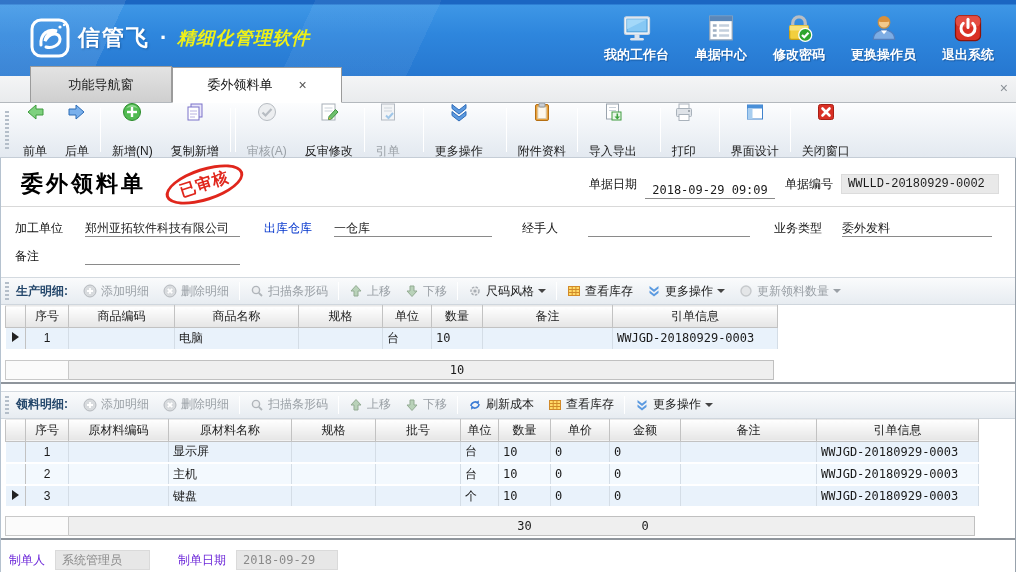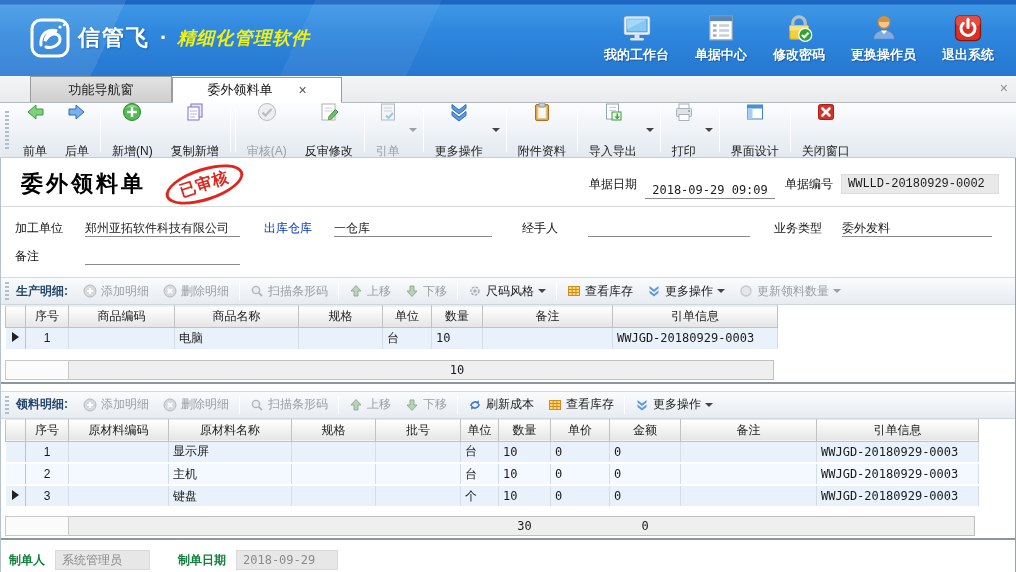--- a/index.html
+++ b/index.html
@@ -15,30 +15,30 @@
   .brand-name { color:#fff; font-size:22px; font-weight:bold; letter-spacing:2px; text-shadow:1px 1px 2px rgba(0,40,90,.35); }
   .brand-sep { color:#fff; font-size:22px; font-weight:bold; margin:0 2px; }
   .brand-tag { color:#eef018; font-size:18px; font-weight:bold; font-style:italic; letter-spacing:1px; }
   .topnav { display:flex; align-items:flex-end; gap:26px; margin-right:22px; z-index:1; }
   .topnav-item { display:flex; flex-direction:column; align-items:center; gap:3px; cursor:pointer; }
   .topnav-item .nicon { width:30px; height:30px; }
   .topnav-item .nlabel { color:#fff; font-size:13px; font-weight:bold; white-space:nowrap; text-shadow:1px 1px 1px rgba(0,40,90,.4); }
 
   
   .tabstrip { height:27px; background:linear-gradient(180deg,#f4f5f6,#e9ebed); border-bottom:1px solid #b3b8bd; display:flex; align-items:flex-end; position:relative; }
-  .tab { height:26px; display:flex; align-items:center; justify-content:center; font-size:13px; cursor:pointer; }
+  .tab { height:36px; display:flex; align-items:center; justify-content:center; font-size:13px; cursor:pointer; }
   .tab.inactive { width:142px; margin-left:30px; background:linear-gradient(180deg,#e3e3e3,#cfcfcf); border:1px solid #9b9b9b; border-bottom:none; color:#222; }
   .tab.active { width:170px; background:#fff; border:1px solid #9b9b9b; border-bottom:1px solid #fff; margin-bottom:-1px; color:#111; gap:26px; }
   .tab-close { color:#555; font-size:14px; line-height:1; cursor:pointer; }
   .strip-close { position:absolute; right:8px; top:5px; color:#8a9096; font-size:14px; line-height:1; cursor:pointer; }
 
   
   .toolbar { height:55px; background:linear-gradient(180deg,#fcfdfe,#e3e9f0); border-bottom:1px solid #c5cdd6; display:flex; align-items:center; padding-left:2px; }
   .grip { width:4px; height:38px; margin:0 5px 0 3px; background:repeating-linear-gradient(180deg,#b4bec9 0 2px,transparent 2px 4px); }
-  .tbtn-wrap { display:flex; align-items:center;font-family:Liberation Serif, serif; }
+  .tbtn-wrap { display:flex; align-items:flex-start;font-family:Liberation Serif, serif; }
   .tbtn { display:flex; flex-direction:column; align-items:center; gap:20px; padding:3px 9px; cursor:pointer; white-space:nowrap; }
   .tbtn .ticon { width:22px; height:22px; }
   .tbtn .tlabel { font-size:12px; color:#1a1a1a; }
   .tbtn.disabled .tlabel { color:#9aa0a6; }
   .tsep { width:1px; align-self:stretch; margin:5px 2px; background:#c3cbd4; border-right:1px solid #fff; }
   .caret { width:0; height:0; border-left:4px solid transparent; border-right:4px solid transparent; border-top:4px solid #444; margin:0 4px 0 0; cursor:pointer; }
   .caret.dim { border-top-color:#9aa0a6; }
 
   
   .content { height:414px; border-left:1px solid #b5c2cf; border-right:1px solid #98a2ac; background:#fff; position:relative; }
@@ -79,21 +79,21 @@
   table.gfoot { border-collapse:collapse; table-layout:fixed; margin-left:4px; margin-top:9px; }
   .gfoot td { height:19px; background:#efefef; border-top:1px solid #c0c0c0; border-bottom:1px solid #c0c0c0; font-size:12px; text-align:center; }
   .gfoot td:first-child { background:#fbfbfb; border:1px solid #c9c9c9; }
   .gfoot td:last-child { border-right:1px solid #c0c0c0; }
 
   .sec1-end { border-bottom:2px solid #8f959c; }
   .gap7 { height:7px; }
 
   
   .bottom-row { display:flex; align-items:center; margin:10px 0 0 8px; gap:10px; }
-  .blabel { font-weight:bold; color:#15803d; white-space:nowrap; }
+  .blabel { font-weight:normal; color:#6d28d9; white-space:nowrap; }
   .bbox { background:#e7e7e7; border:1px solid #dadada; color:#8a8a8a; height:20px; line-height:18px; padding:0 6px; }
 </style>
 </head>
 <body>
 
 <div class="app">
 
   <header class="topbar">
     <div class="brand">
       <svg class="logo" viewBox="0 0 40 40">

